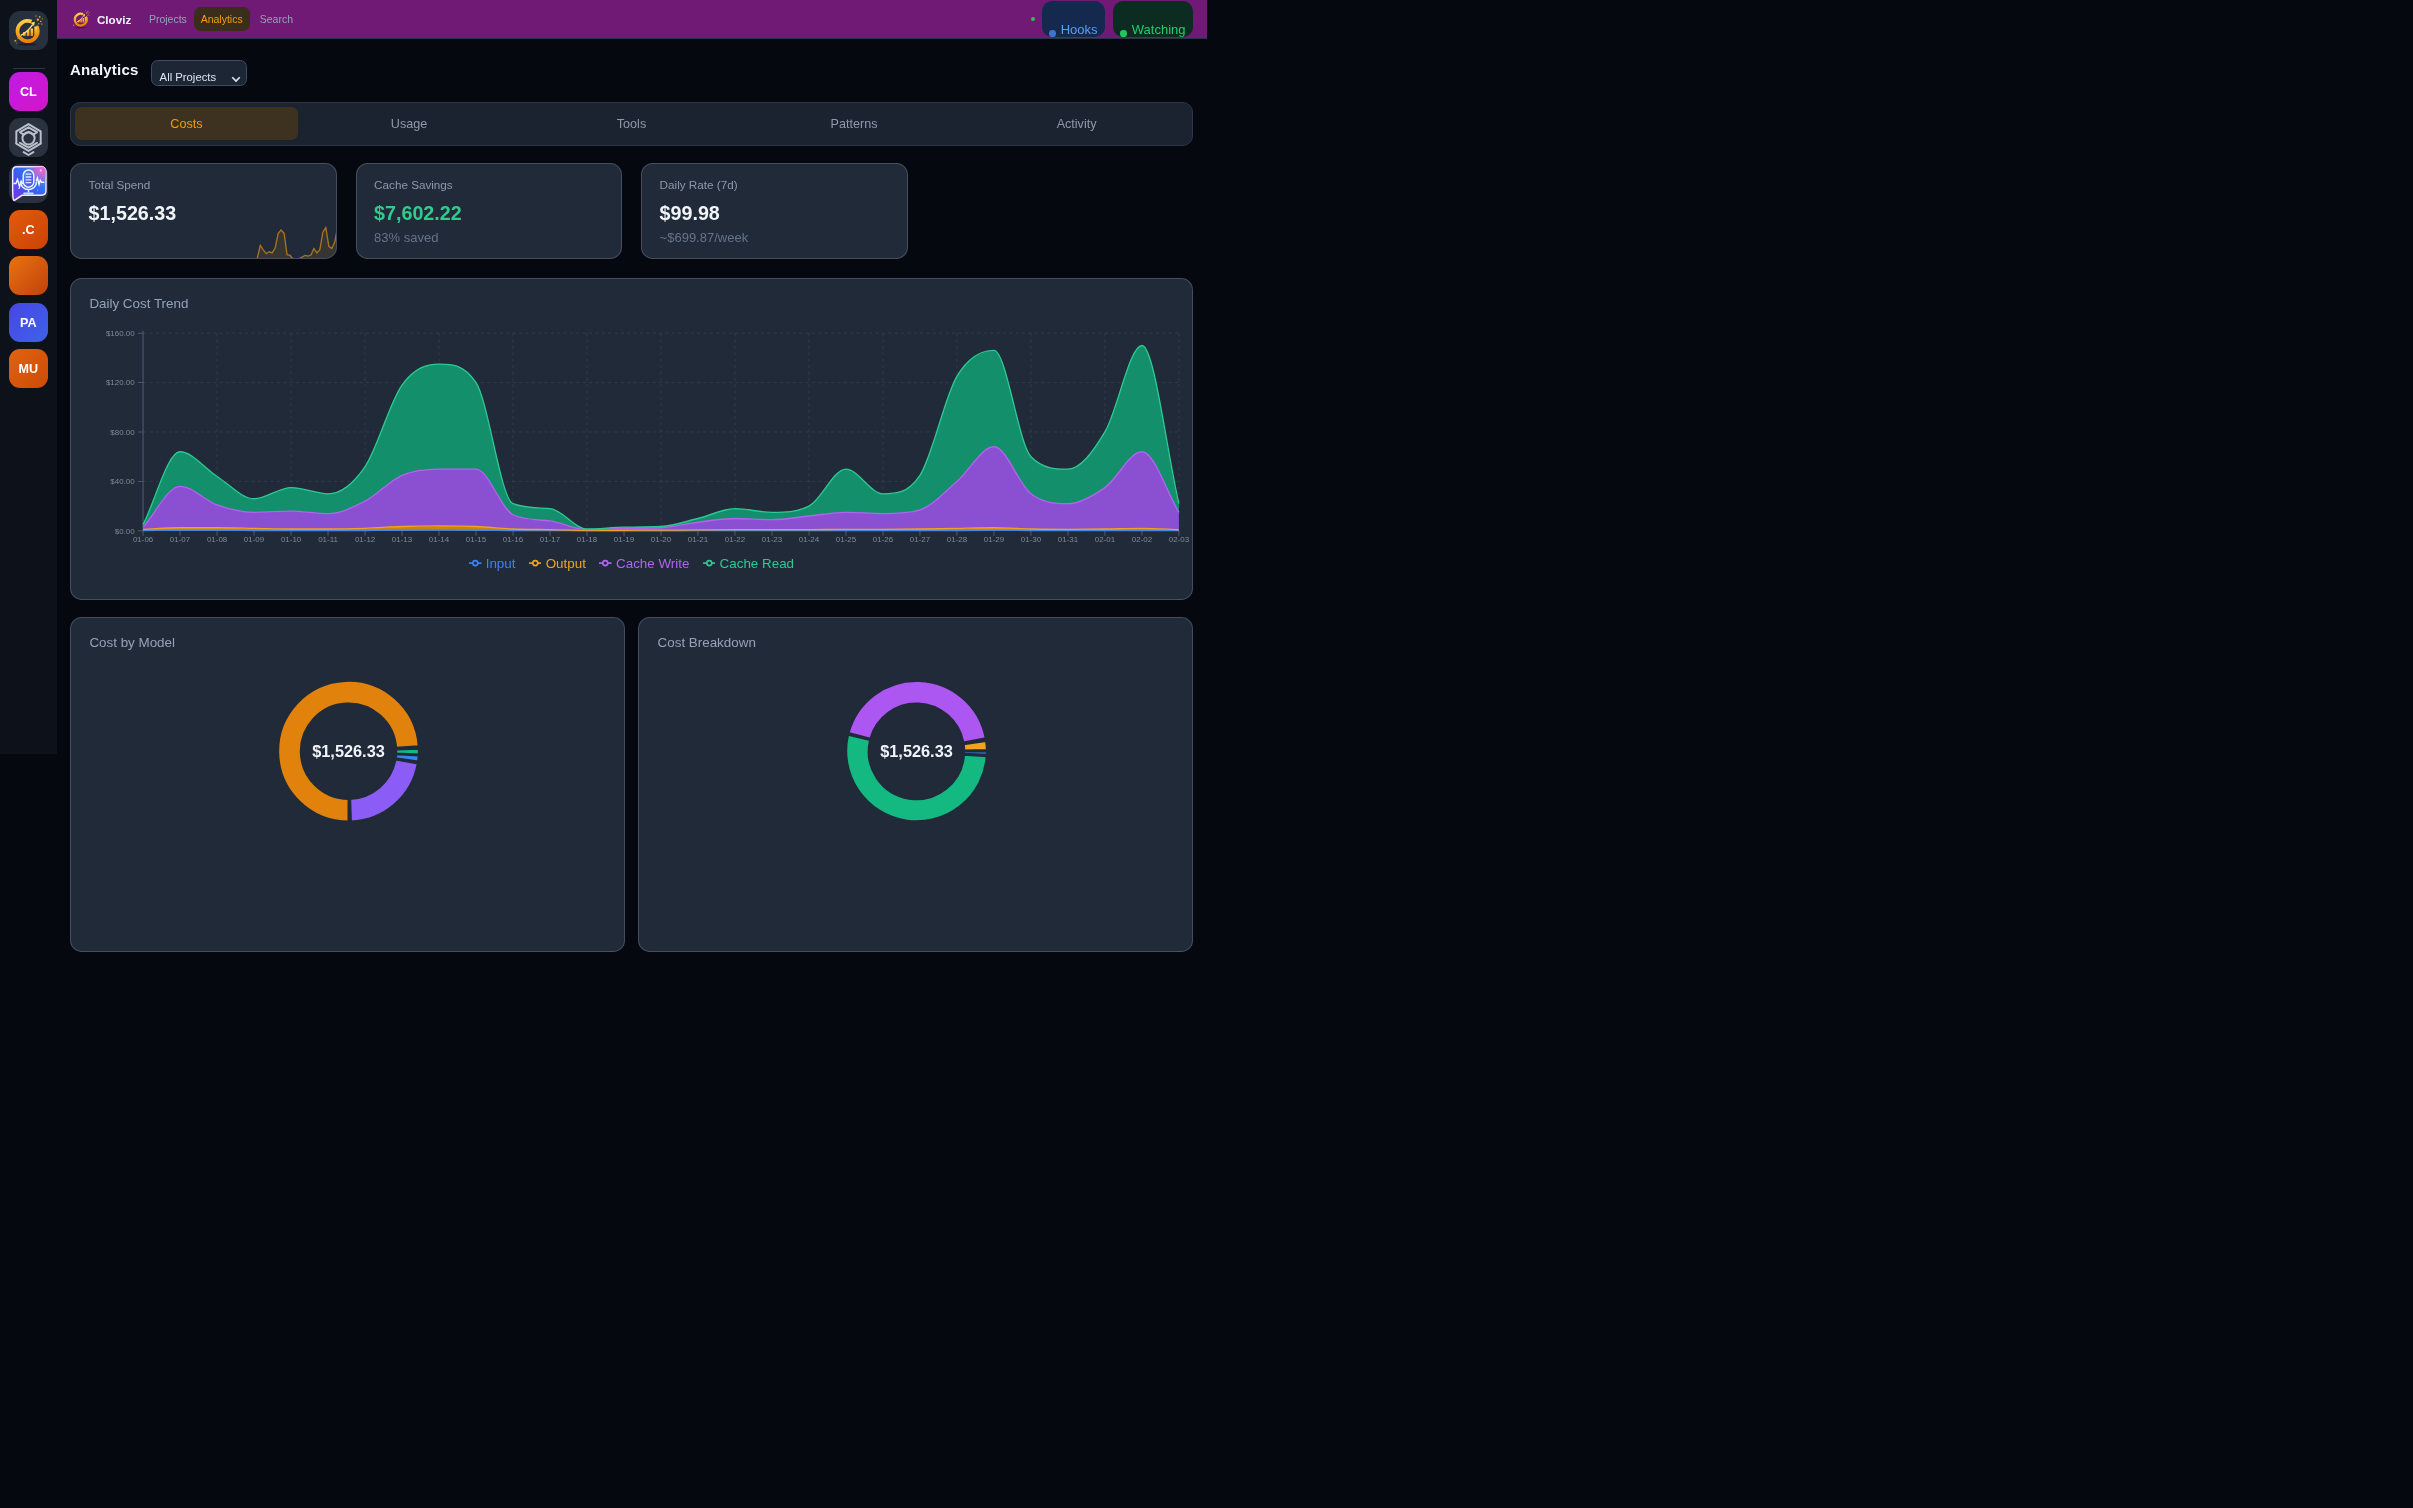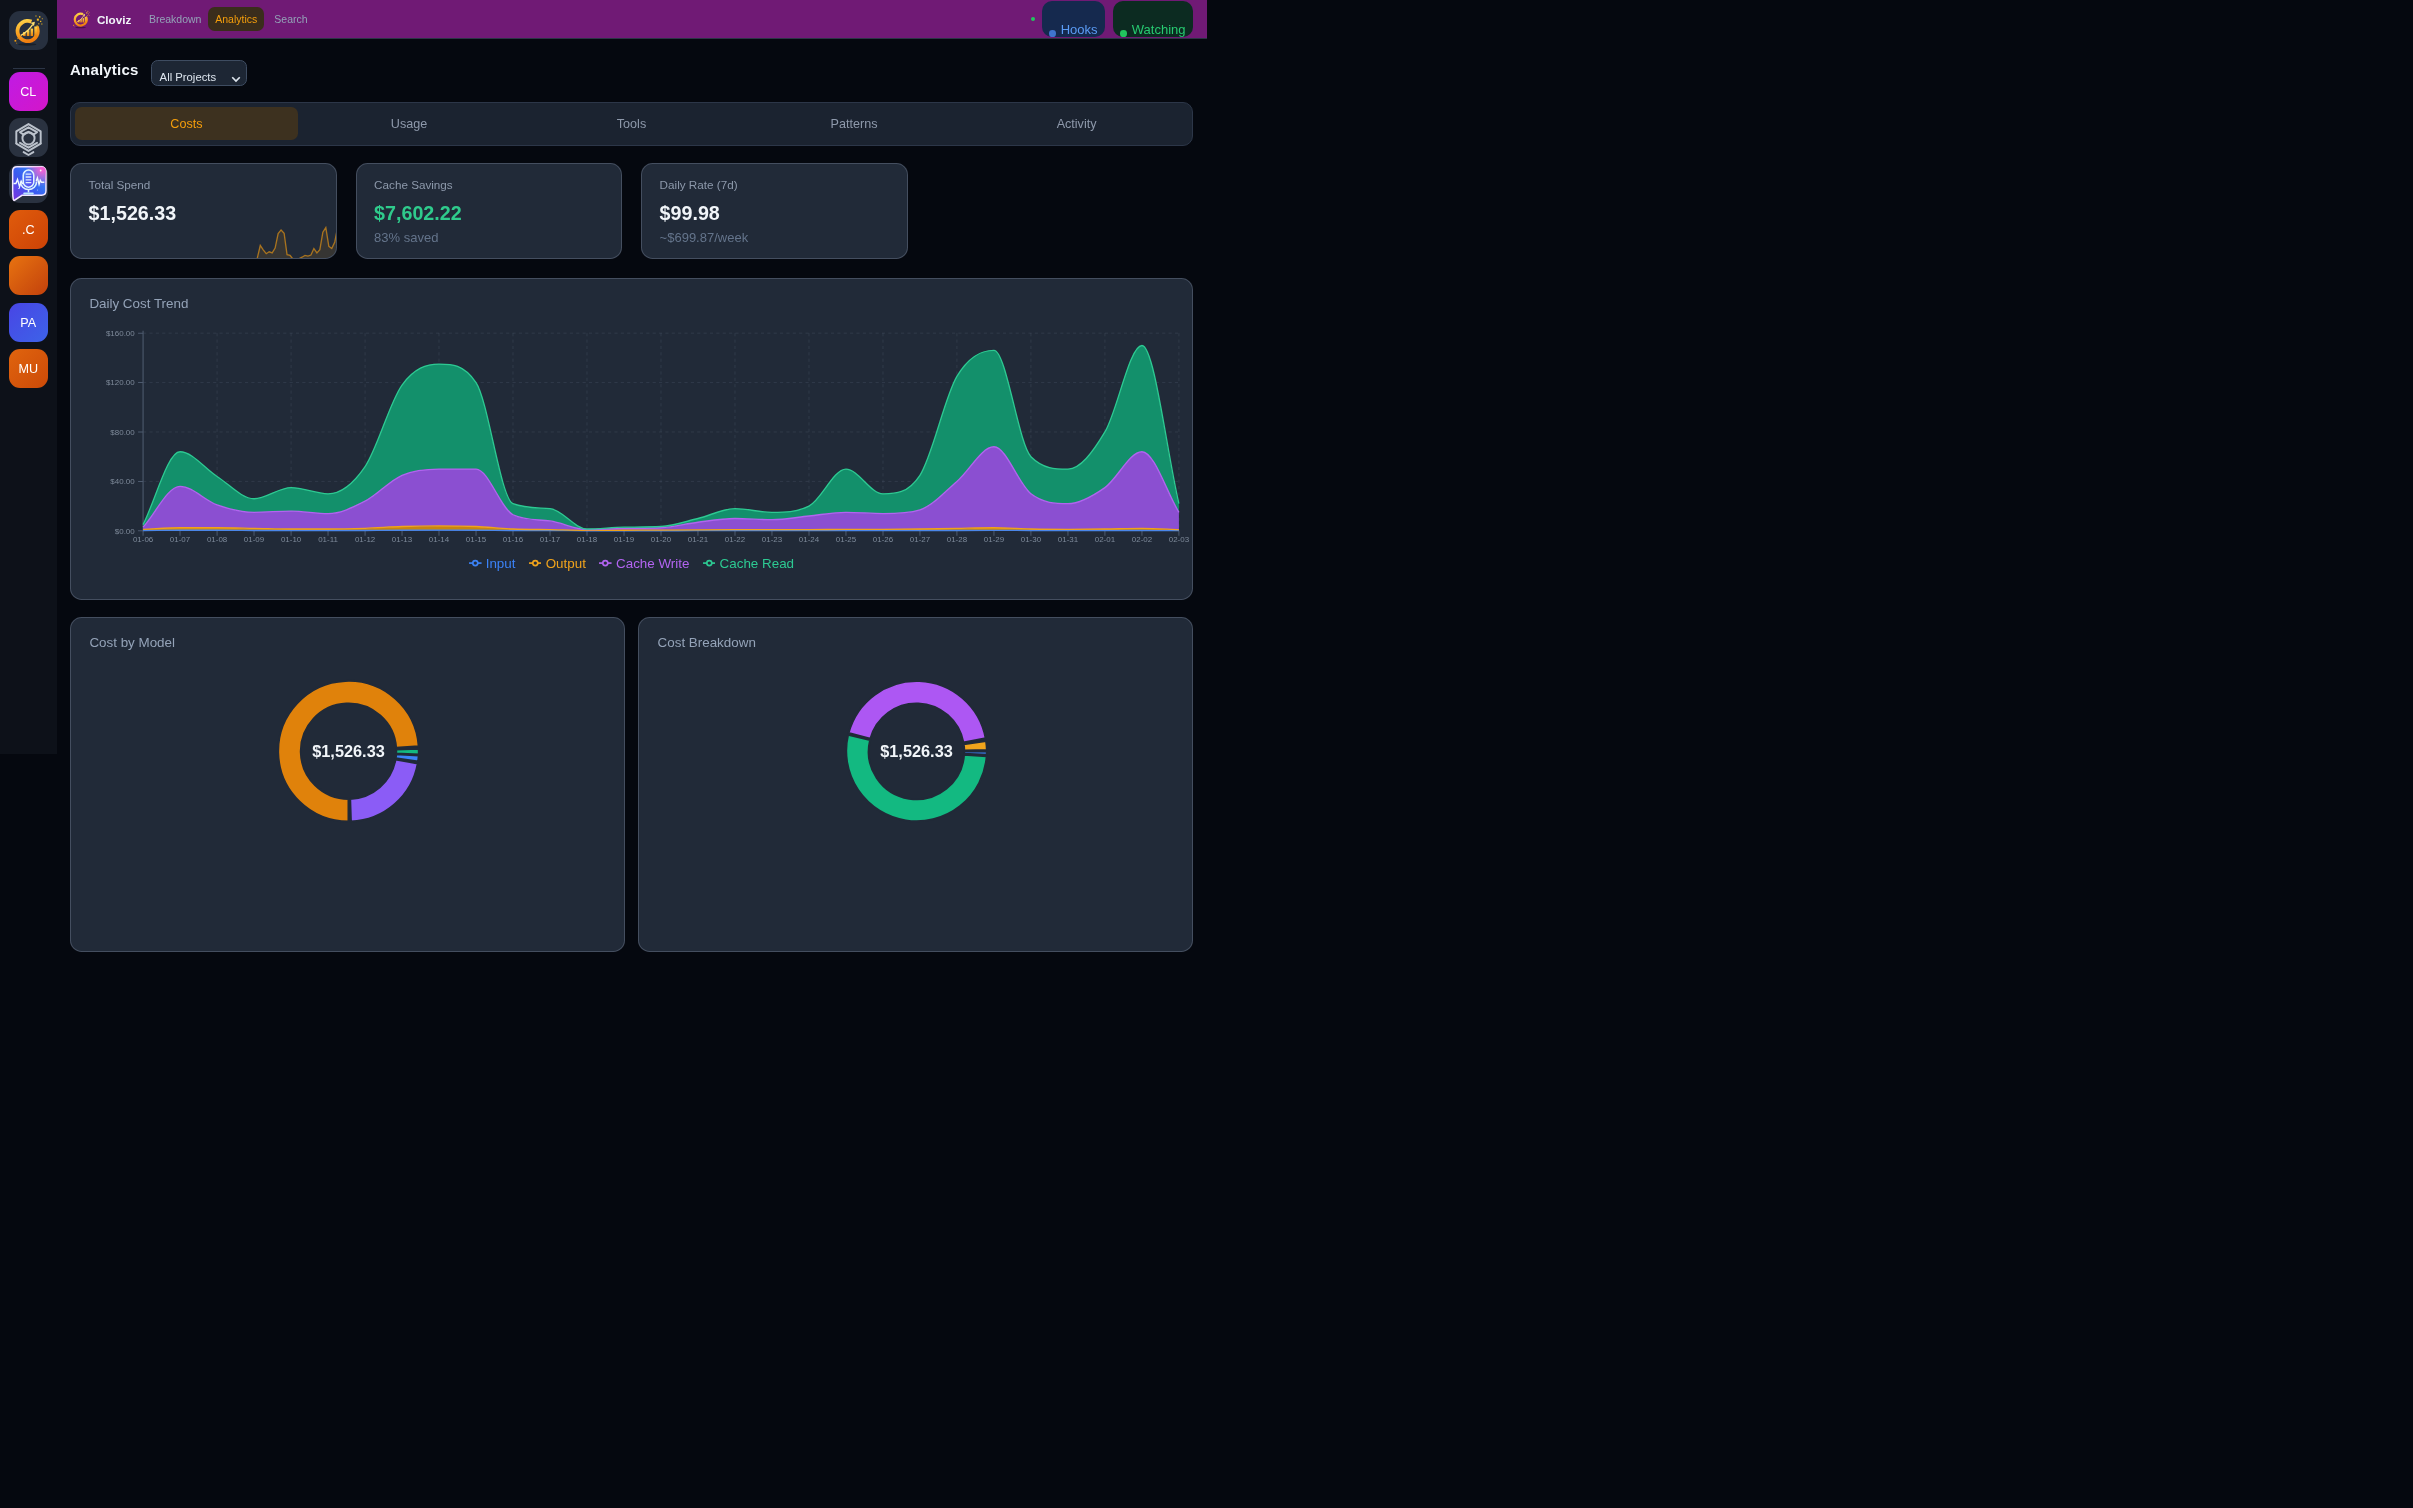--- a/index.html
+++ b/index.html
@@ -1,16 +1,16 @@
 <!DOCTYPE html>
 <html style="font-size:13.4px"><head><meta charset="utf-8"><title>Cloviz</title><style>
 *{margin:0;padding:0;box-sizing:border-box}
 html,body{width:1207px;background:#05080f;font-family:"Liberation Sans",sans-serif;-webkit-font-smoothing:antialiased}
 .sidebar{position:fixed;left:0;top:0;width:57px;height:754px;background:#0d1119;z-index:5}
-.tile{position:absolute;left:8.8px;width:39px;height:39px;border-radius:11px;display:flex;align-items:center;justify-content:center;color:#fff;font-weight:normal;font-size:12.6px;overflow:hidden}
+.tile{position:absolute;left:8.8px;width:39px;height:39px;border-radius:11px;display:flex;align-items:center;justify-content:center;color:#fff;font-weight:bold;font-size:12.6px;overflow:hidden}
 .sdiv{position:absolute;left:12.6px;top:68px;width:32px;height:1.3px;background:#2c3546}
 .main{margin-left:57px}
 header{height:39px;background:#701a75;border-bottom:0.8px solid #2a3544;display:flex;align-items:center;padding:0 14px;position:relative}
 .brand{font-size:11.7px;font-weight:bold;color:#f1f5f9;margin:0 0 0 5.9px}
 .navlink{font-size:10.5px;color:#94a3b8;margin-left:17.6px}
 .navpill{font-size:10.5px;color:#f59e0b;background:#3a2d1c;border-radius:6.7px;padding:5.9px 7.1px;margin-left:6.7px}
 .hdr-right{position:absolute;right:14px;display:flex;align-items:center}
 .gdot{width:4.2px;height:4.2px;border-radius:50%;background:#22c55e;margin-right:6.7px}
 .pill{display:flex;align-items:flex-end;height:36px;border-radius:10px;padding:0 7.5px;font-size:13px;margin-left:7.5px}
 .pill .dot{width:6.7px;height:6.7px;border-radius:50%;margin-right:5px}
@@ -164,21 +164,21 @@
 <rect x="42.8" y="14.8" width="1.5" height="1.5"></rect>
           <rect x="36" y="17.5" width="1.8" height="1.8"></rect>
         </g>
 <g fill="#f59e0b">
           <rect x="5" y="38" width="2.4" height="2.4"></rect>
           <rect x="9" y="35.5" width="1.3" height="1.3"></rect>
 <rect x="7.5" y="42" width="1.1" height="1.1"></rect>
         </g>
 </svg>
   <div class="brand">Cloviz</div>
-  <div class="navlink">Breakdown</div>
+  <div class="navlink">Projects</div>
   <div class="navpill">Analytics</div>
   <div class="navlink" style="margin-left:10px">Search</div>
   <div class="hdr-right">
     <div class="gdot"></div>
     <div class="pill hooks"><span class="dot"></span>Hooks</div>
     <div class="pill watch"><span class="dot"></span>Watching</div>
   </div>
 </header>
 <div class="content">
   <div class="toprow">

